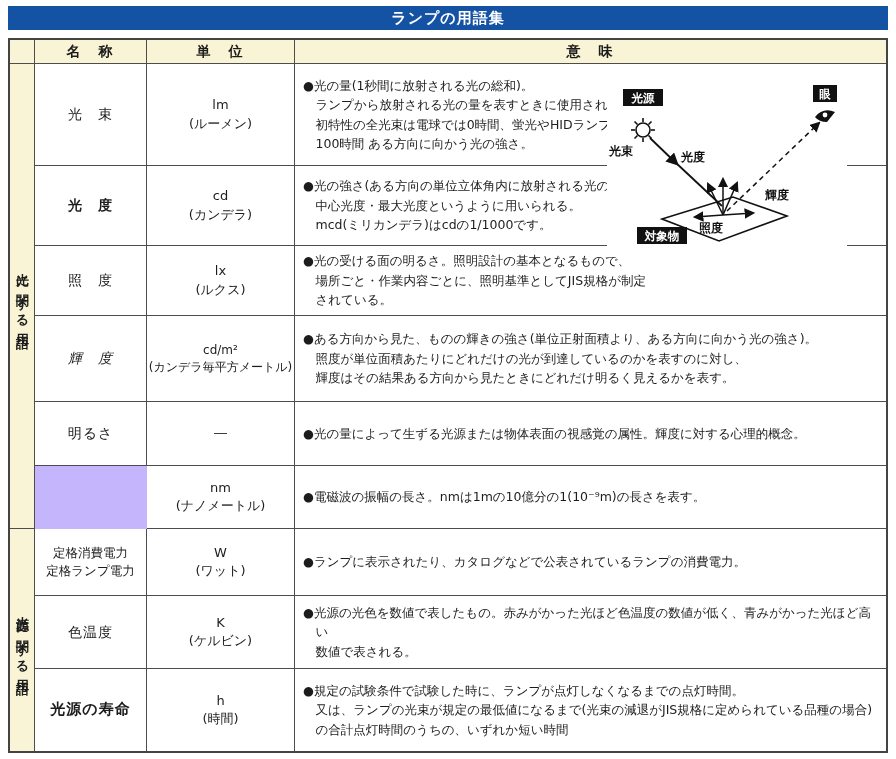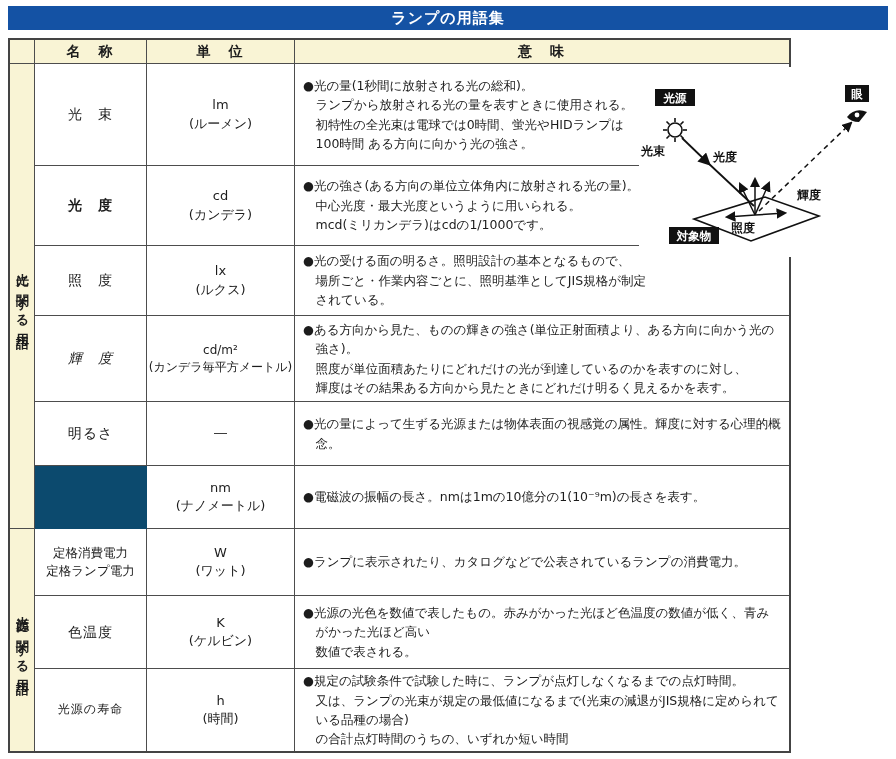--- a/index.html
+++ b/index.html
@@ -6,22 +6,22 @@
   body{font-family:"DejaVu Sans","Liberation Sans",sans-serif;color:#1c1c1c;
        -webkit-font-smoothing:antialiased;}
   .page{position:relative;width:896px;height:759px;background:#ffffff;overflow:hidden;}
 
   
   .title-bar{position:absolute;left:8px;top:6px;width:880px;height:24px;
     background:#1452a4;color:#ffffff;display:flex;align-items:center;justify-content:center;
     font-size:15px;font-weight:bold;letter-spacing:1px;}
 
   
-  .glossary{position:absolute;left:8px;top:38px;width:783px;height:715px;
-    border:2px solid #444444;box-sizing:border-box;background:#0c4a6e;
+  .glossary{position:absolute;left:8px;top:38px;width:880px;height:715px;
+    border:2px solid #444444;box-sizing:border-box;background:#c4b5fd;
     display:grid;
     grid-template-columns:25px 112px 148px 1fr;
     grid-template-rows:24px 102px 80px 70px 86px 64px 63px 67px 73px 1fr;}
 
   .cell{border-right:1px solid #4d4d4d;border-bottom:1px solid #4d4d4d;
     display:flex;align-items:center;justify-content:center;box-sizing:border-box;
     background:#ffffff;overflow:hidden;}
   .cell.last-col{border-right:none;}
   .cell.last-row{border-bottom:none;}
 
@@ -34,21 +34,21 @@
   .name{font-size:14px;letter-spacing:1px;text-align:center;white-space:pre-line;line-height:1.45;}
   .name.small{font-size:12.5px;letter-spacing:0;}
 
   .unit{font-size:13px;text-align:center;white-space:pre-line;line-height:1.4;}
 
   .meaning{justify-content:flex-start;}
   .meaning .txt{font-size:12.5px;line-height:1.55;white-space:pre-line;
     padding:4px 8px 4px calc(8px + 1em);text-indent:-1em;width:100%;box-sizing:border-box;}
 
   
-  .diagram{position:absolute;left:629px;top:27px;width:240px;height:190px;background:#ffffff;}
+  .diagram{position:absolute;left:597px;top:27px;width:240px;height:190px;background:#ffffff;}
   .diagram svg{display:block;}
   .dg-label{font-size:12px;fill:#111111;font-weight:bold;}
   .dg-boxtext{font-size:11.5px;fill:#ffffff;font-weight:bold;}
 </style>
 </head>
 <body>
 
 <div class="page">
 
   <div class="title-bar">ランプの用語集</div>
@@ -121,21 +121,21 @@
       </div>
 
     <div class="cell name" style="grid-column:2;grid-row:9;">色温度</div>
     <div class="cell unit" style="grid-column:3;grid-row:9;">K
 (ケルビン)</div>
     <div class="cell meaning last-col" style="grid-column:4;grid-row:9;">
         <div class="txt">●光源の光色を数値で表したもの。赤みがかった光ほど色温度の数値が低く、青みがかった光ほど高い
 数値で表される。</div>
       </div>
 
-    <div class="cell name last-row" style="grid-column:2;grid-row:10;font-size:12px;">光源の寿命</div>
+    <div class="cell name last-row" style="grid-column:2;grid-row:10;font-size:15px;font-weight:bold;">光源の寿命</div>
     <div class="cell unit last-row" style="grid-column:3;grid-row:10;">h
 (時間)</div>
     <div class="cell meaning last-col last-row" style="grid-column:4;grid-row:10;">
         <div class="txt">●規定の試験条件で試験した時に、ランプが点灯しなくなるまでの点灯時間。
 又は、ランプの光束が規定の最低値になるまで(光束の減退がJIS規格に定められている品種の場合)
 の合計点灯時間のうちの、いずれか短い時間</div>
       </div>
 
     <div class="diagram">
       <svg width="240" height="190" viewBox="0 0 240 190" xmlns="http://www.w3.org/2000/svg">

